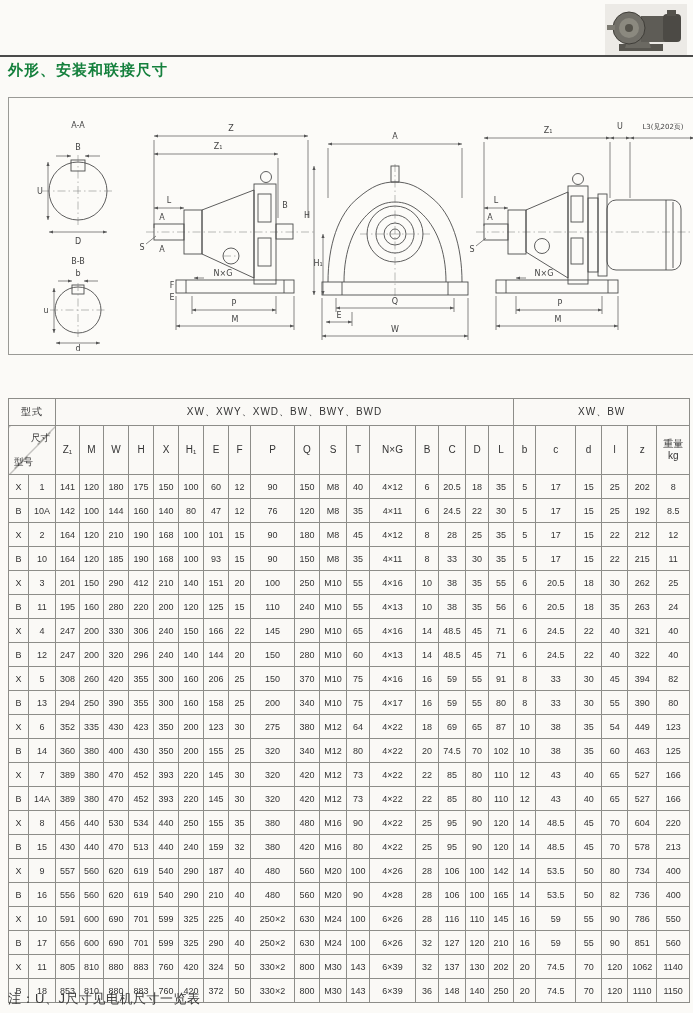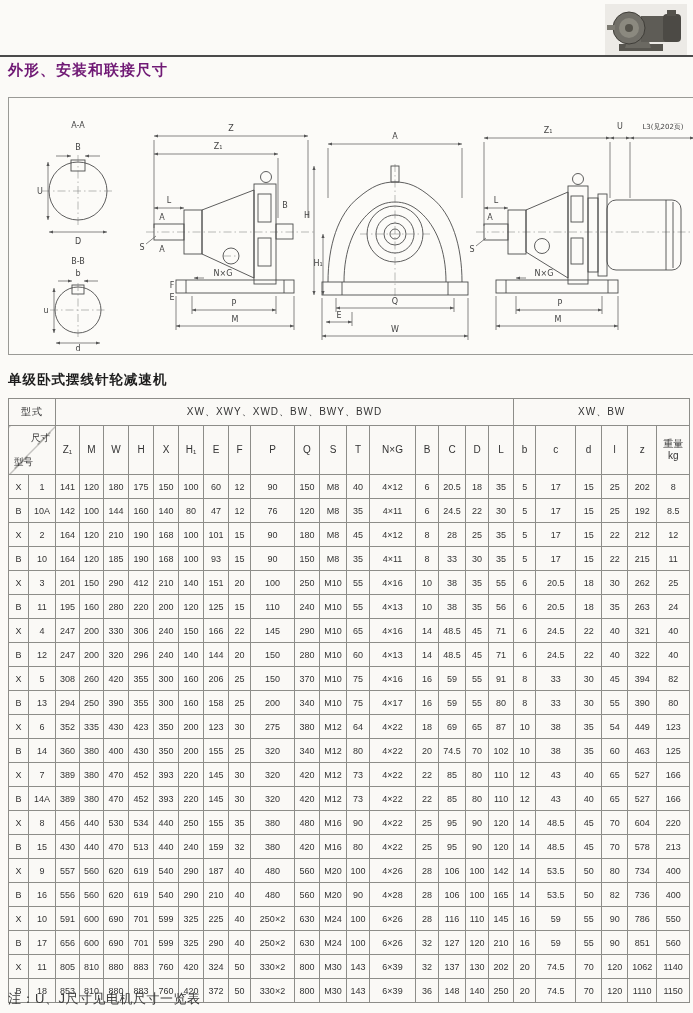--- a/index.html
+++ b/index.html
@@ -8,21 +8,21 @@
     background:#f7f6f3;
     font-family:"Liberation Sans","DejaVu Sans",sans-serif;
     color:#2b2b2b;
     position:relative;
     overflow:hidden;
   }
   .page{position:absolute;inset:0;background:#fbfaf7;}
 
   .photo{position:absolute;top:4px;right:6px;width:82px;height:52px;}
   .top-rule{position:absolute;top:55px;left:0;width:693px;height:2px;background:#4a4a4a;}
-  .page-title{position:absolute;top:61px;left:8px;font-size:15px;font-weight:bold;letter-spacing:1px;color:#701a75;}
+  .page-title{position:absolute;top:61px;left:8px;font-size:15px;font-weight:bold;letter-spacing:1px;color:#15803d;}
 
   .diagram-box{
     position:absolute;top:97px;left:8px;width:675px;height:256px;
     border:1px solid #9a9a96;background:#fcfbf8;padding-left:17px;
   }
   .diagram-box svg{display:block;}
 
   .subtitle{position:absolute;top:371px;left:8px;font-size:13.5px;font-weight:bold;letter-spacing:1px;color:#1d1d1d;}
 
   .tbl-wrap{position:absolute;top:398px;left:8px;width:677px;}
@@ -234,21 +234,20 @@
         <line x1="470" y1="228" x2="592" y2="228" class="dline" marker-start="url(#arr)" marker-end="url(#arr)"></line>
         <text x="532" y="224" text-anchor="middle">M</text>
         <line x1="490" y1="198" x2="490" y2="216" class="dline"></line>
         <line x1="576" y1="198" x2="576" y2="216" class="dline"></line>
         <line x1="470" y1="198" x2="470" y2="232" class="dline"></line>
         <line x1="592" y1="198" x2="592" y2="232" class="dline"></line>
       </g>
     </svg>
   </div>
 
-  <div class="subtitle" data-name="table-title">单级卧式摆线针轮减速机</div>
 
   <div class="tbl-wrap">
     <table class="dims" data-name="dimensions-table">
       <colgroup data-name="colgroup">
           <col style="width: 20px;">
           <col style="width: 27px;">
           <col style="width: 24px;">
           <col style="width: 24px;">
           <col style="width: 25px;">
           <col style="width: 25px;">

